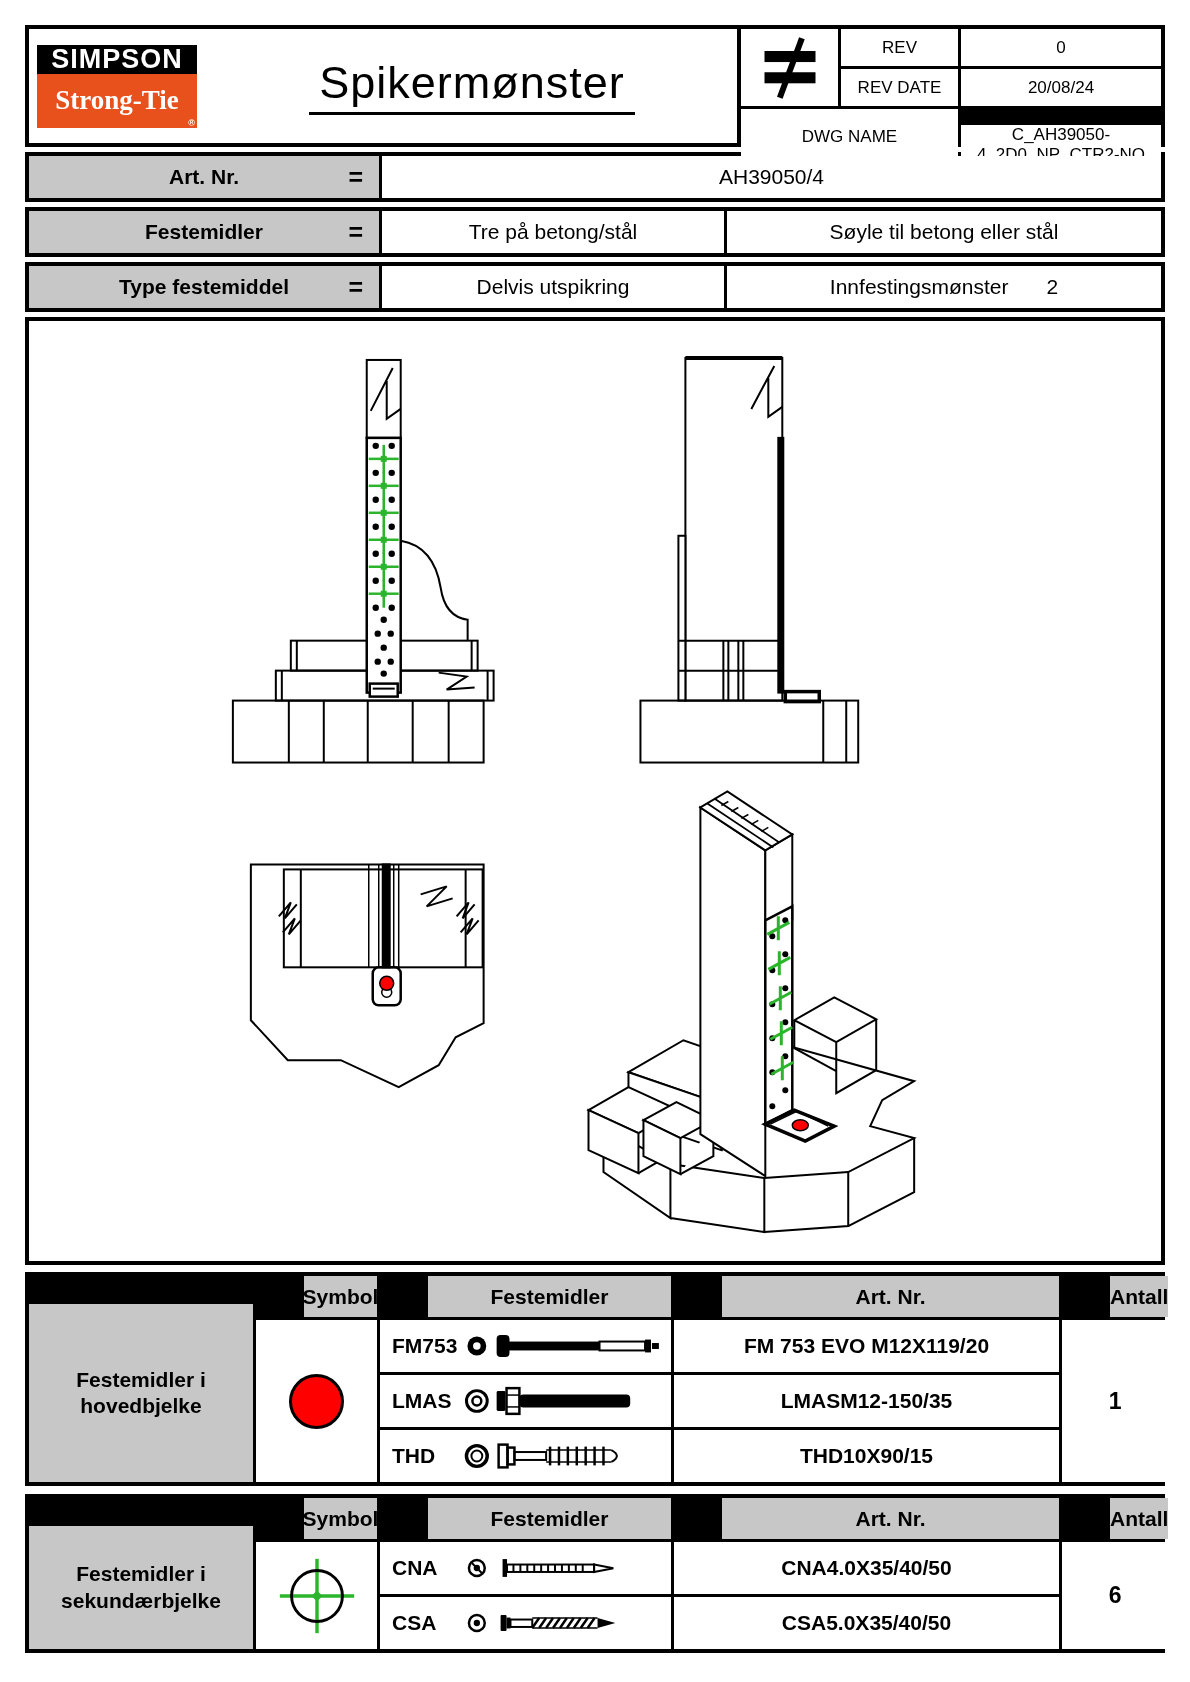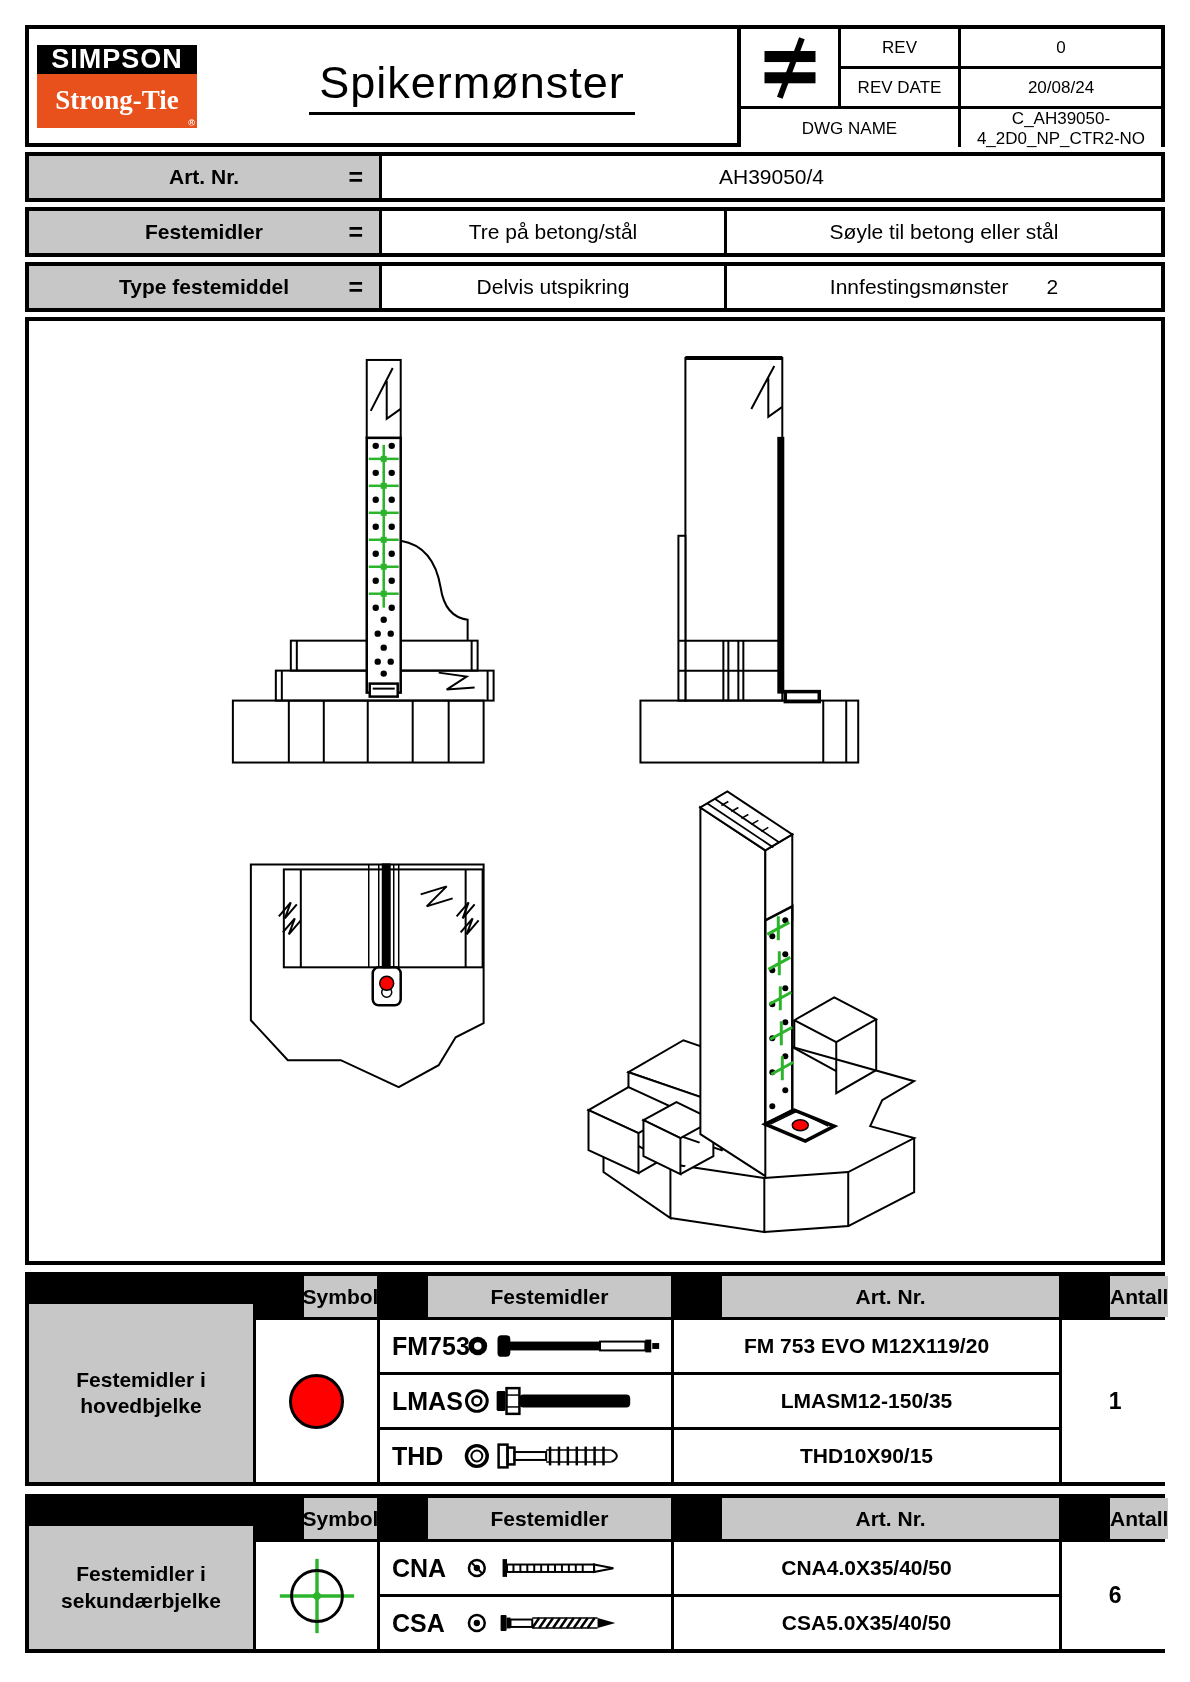--- a/index.html
+++ b/index.html
@@ -15,21 +15,21 @@
   .logo-bot { background:var(--brand-orange); color:#fff; height:54px; display:flex; align-items:center; justify-content:center;
               font-family:"Liberation Serif", serif; font-weight:bold; font-size:27px; position:relative; }
   .logo-bot .reg { position:absolute; right:2px; bottom:0px; font-size:9px; font-family:"Liberation Sans",sans-serif; }
   .title-area { flex:1; display:flex; align-items:center; justify-content:center; }
   .sheet-title { font-size:45px; border-bottom:3px solid #000; padding:0 10px 3px; letter-spacing:1px;text-align:center; }
   .rev-block { width:424px; border-left:4px solid #000; background:#000; display:grid;
                grid-template-columns:97px 117px 1fr; grid-template-rows:37px 37px 1fr; gap:3px;text-align:center; }
   .rev-block > div { background:#fff; display:flex; align-items:center; justify-content:center; font-size:17px; }
   .neq-cell { grid-row:1 / 3; }
   .dwg-label { grid-column:1 / 3; }
-  .dwg-value { font-size:15px; }
+  .dwg-value { font-size:15px;margin-top:16px; }
 
   
   .info-row { margin-top:5px; height:50px; border:4px solid #000; background:#000; display:grid; gap:3px; }
   .info-row.r1 { grid-template-columns:350px 1fr; }
   .info-row.r23 { grid-template-columns:350px 342px 1fr; }
   .info-row > div { background:#fff; display:flex; align-items:center; justify-content:center; font-size:21px; }
   .info-label { background:var(--cell-gray) !important; font-weight:bold; position:relative; }
   .info-label .eq { position:absolute; right:16px; font-size:25px; font-weight:bold; }
   .pattern-num { margin-left:38px; }
 
@@ -42,21 +42,21 @@
             grid-template-columns:224px 121px 291px 385px 1fr; }
   .ftable.t1 { margin-top:7px; grid-template-rows:41px 52px 52px 52px; }
   .ftable.t2 { margin-top:8px; grid-template-rows:41px 52px 52px; }
   .ftable > div { background:#fff; display:flex; align-items:center; justify-content:center; }
   .fhead { background:var(--cell-gray) !important; font-weight:bold; font-size:21px;margin-left:48px; }
   .group-cell { grid-row:1 / -1; grid-column:1; background:var(--cell-gray) !important;
                 font-weight:bold; font-size:21px; text-align:center; line-height:1.25;margin-top:28px; }
   .symbol-cell { grid-row:2 / -1; grid-column:2; }
   .qty-cell { grid-row:2 / -1; grid-column:5; font-weight:bold; font-size:23px; }
   .fast-cell { justify-content:flex-start !important; padding-left:12px; }
-  .fast-cell .code { font-weight:bold; font-size:25px; width:72px; }
+  .fast-cell .code { font-weight:bold; font-size:21px; width:72px; }
   .art-cell { font-weight:bold; font-size:21px; }
   .red-dot { width:55px; height:55px; border-radius:50%; background:var(--symbol-red); border:3px solid #000; }
 </style>
 </head>
 <body>
 
 <div class="sheet">
 
   <div class="hdr">
     <div class="logo-wrap">

